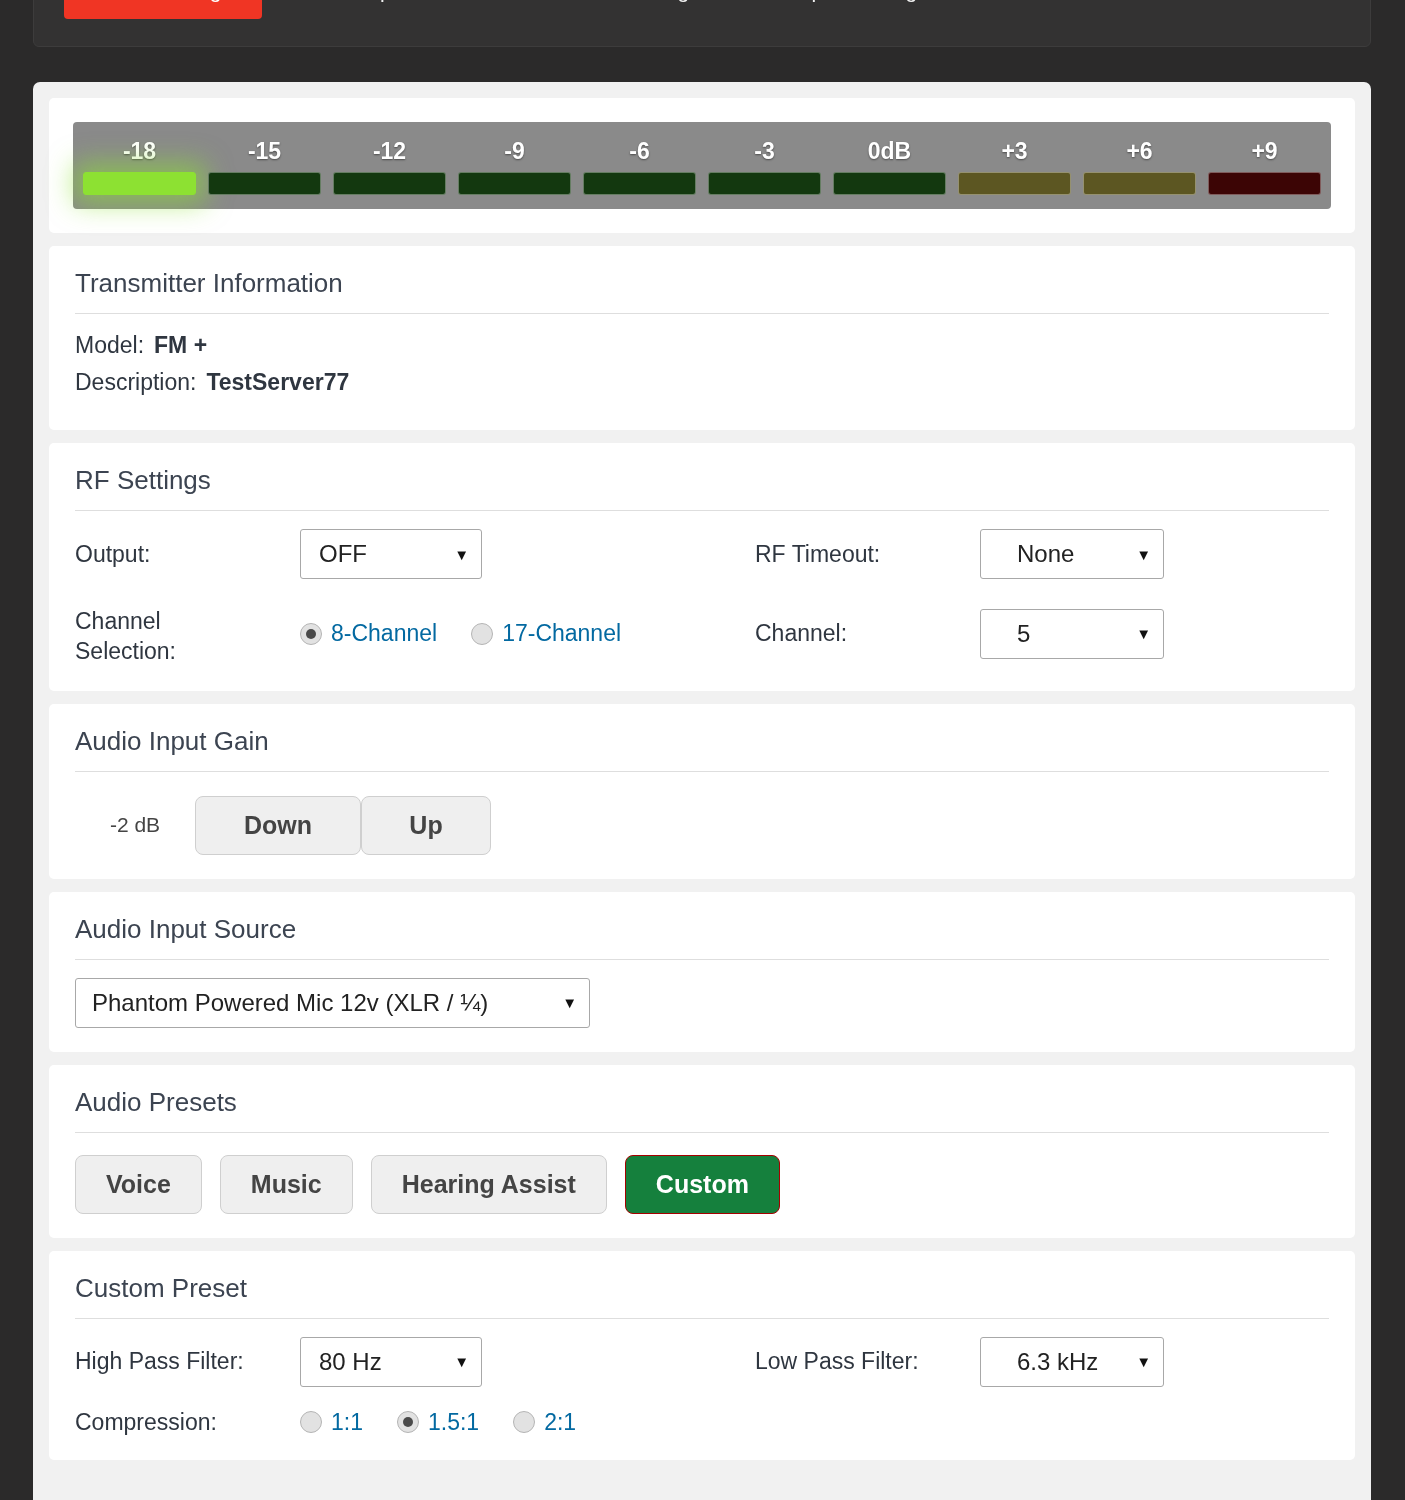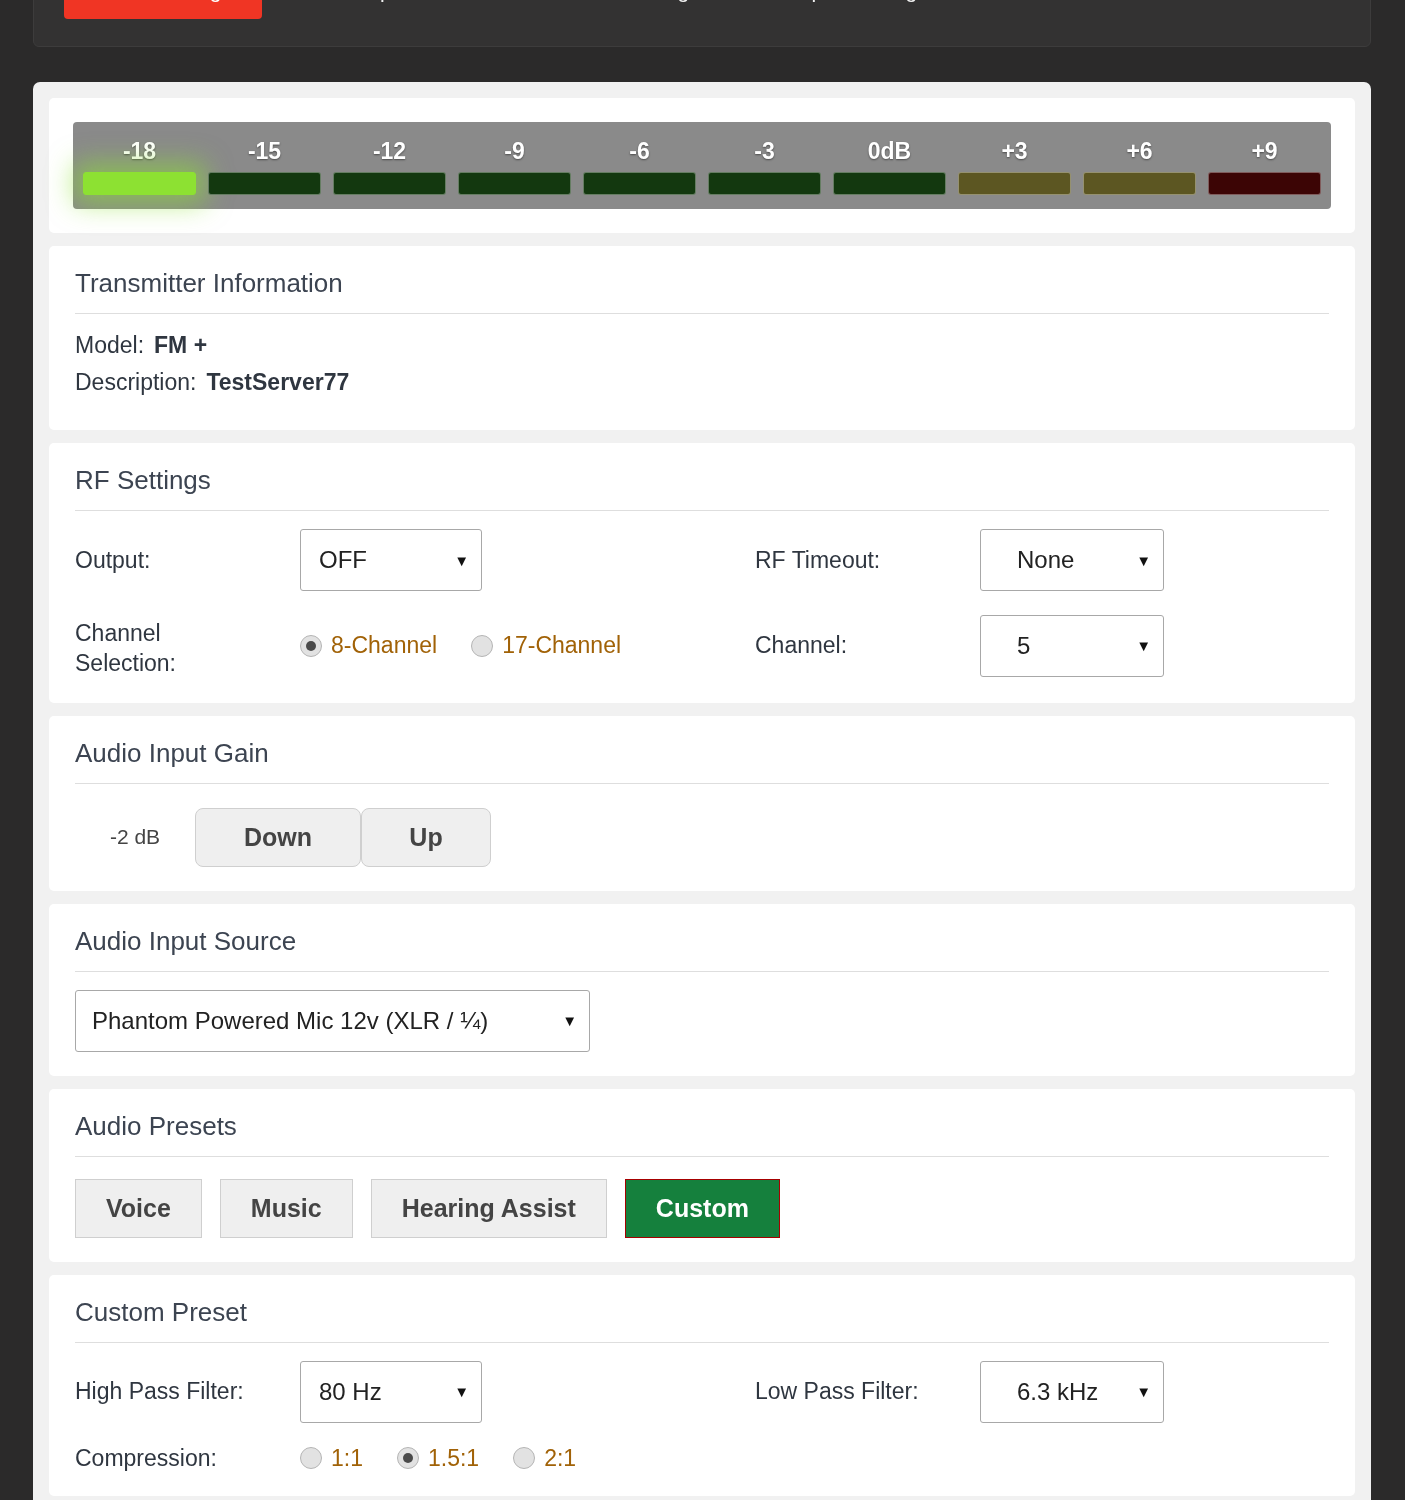--- a/index.html
+++ b/index.html
@@ -150,21 +150,21 @@
   }
   .field-label.two-line { line-height: 1.3; align-self: start; padding-top: 6px; }
 
   .sel {
     display: inline-flex;
     align-items: center;
     justify-content: space-between;
     border: 1px solid #a8a8a8;
     border-radius: 3px;
     background: #ffffff;
-    height: 62px;
+    height: 50px;
     padding: 0 12px 0 18px;
     font-size: 24px;
     color: #222;
     cursor: pointer;
     white-space: nowrap;
   }
   .sel-w-small { width: 182px; }
   .sel-w-med   { width: 184px; padding-left: 36px; }
   .sel-w-src   { width: 515px; padding-left: 16px; }
   .sel-caret {
@@ -186,21 +186,21 @@
     flex: none;
   }
   .radio-dot.on::after {
     content: "";
     position: absolute;
     top: 5px; left: 5px;
     width: 10px; height: 10px;
     border-radius: 50%;
     background: #4a4a4a;
   }
-  .radio-text { font-size: 23px; color: #a16207; }
+  .radio-text { font-size: 23px; color: #0369a1; }
 
   
   .gain-row { display: flex; align-items: center; padding-top: 6px; }
   .gain-value {
     font-size: 21px;
     color: #444;
     width: 120px;
     text-align: center;
   }
   .btn {
@@ -216,21 +216,21 @@
     text-align: center;
   }
   .btn-gain-down { min-width: 166px; }
   .btn-gain-up { min-width: 130px; }
 
   
   .preset-row { display: flex; gap: 18px; padding-top: 4px; }
   .btn-preset {
     background: #efefef;
     border: 1px solid #cfcfcf;
-    border-radius: 0;
+    border-radius: 8px;
     font-size: 25px;
     font-weight: bold;
     color: #444;
     padding: 14px 30px;
     cursor: pointer;
   }
   .btn-preset.active {
     background: #15803d;
     border-color: #a60000;
     color: #ffffff;

